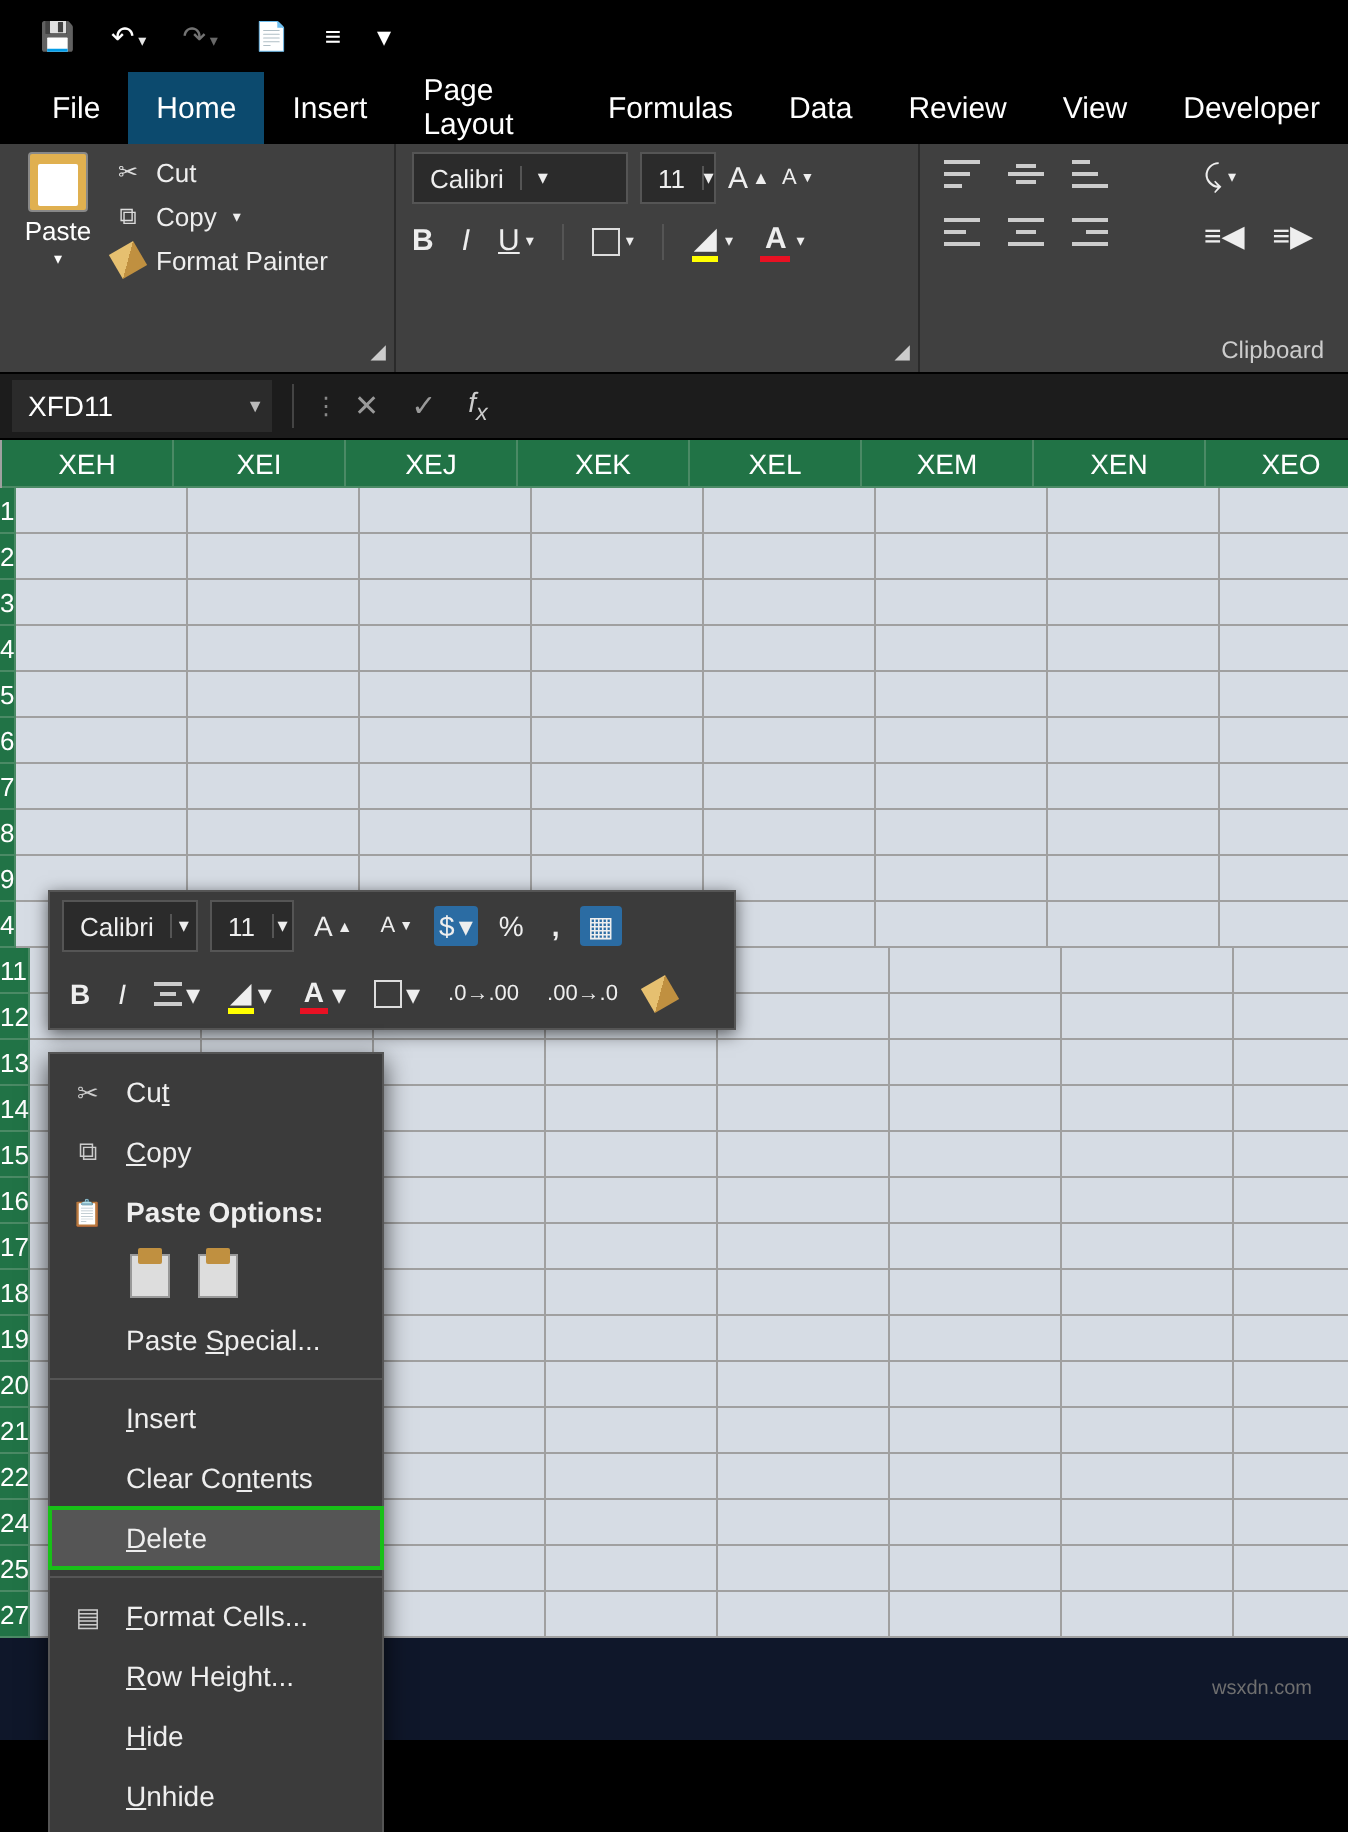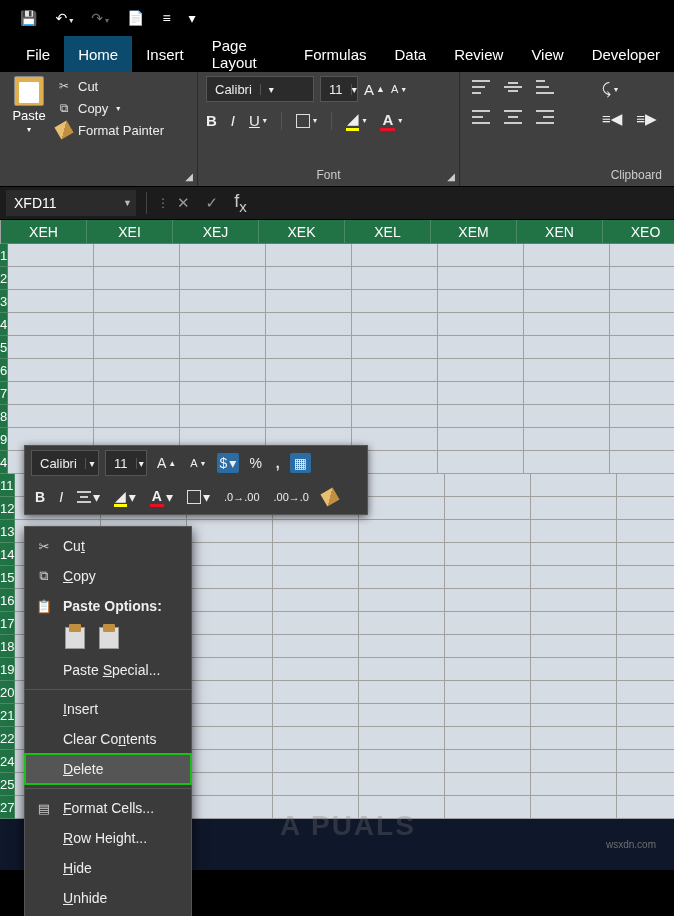--- a/index.html
+++ b/index.html
@@ -43,21 +43,21 @@
 .align-body{display:flex;flex-direction:column;gap:12px;padding-top:4px}
 .align-row{display:flex;gap:14px;padding-left:4px}
 .al{width:18px;height:14px;display:inline-flex;flex-direction:column;justify-content:space-between}
 .al span{height:2px;background:#ccc;display:block}
 
 .fbar{height:34px;background:#1c1c1c;display:flex;align-items:center;border-top:1px solid #000;border-bottom:1px solid #000}
 .namebox{width:130px;height:26px;background:#2b2b2b;color:#fff;font-size:14px;display:flex;align-items:center;padding:0 8px;margin-left:6px;position:relative}
 .namebox .dd{position:absolute;right:4px;font-size:9px;color:#bbb}
 .fbar .vsep{width:1px;height:22px;background:#444;margin:0 10px}
 .fbar .fico{color:#999;font-size:15px;padding:0 8px}
-.fbar .fx{font-size:18px;color:#ccc}
+.fbar .fx{font-style:italic;font-size:14px;color:#ccc}
 
 .sheet{position:relative;background:#0f172a;height:650px}
 .colhdr{display:flex;height:24px}
 .corner{width:28px;background:#e9edf3;border-right:1px solid #a0a0a0;border-bottom:1px solid #a0a0a0;position:relative}
 .corner::after{content:"";position:absolute;right:2px;bottom:2px;width:0;height:0;border-right:10px solid #888;border-top:10px solid transparent}
 .ch{flex:0 0 86px;background:#217346;color:#fff;text-align:center;font-size:14px;line-height:24px;border-right:1px solid #4b8a65;border-bottom:1px solid #4b8a65}
 .rows{position:relative}
 .row{display:flex;height:23px}
 .rh{width:28px;background:#217346;color:#fff;font-size:13px;text-align:center;line-height:23px;border-bottom:1px solid #4b8a65;border-right:1px solid #4b8a65}
 .cell{flex:0 0 86px;height:23px;border-right:1px solid #a0a0a0;border-bottom:1px solid #a0a0a0;background:#d6dce4}
@@ -167,21 +167,20 @@
         <span class="btn">
             <span style="border-bottom:3px solid #ffff00;padding:0 1px">◢</span>
             <span class="car">▾</span>
           </span>
         <span class="btn">
             <span class="fcolor">A</span>
             <span class="car">▾</span>
           </span>
       </div>
     </div>
-    <div class="glabel">Font</div>
     <div class="dlg">◢</div>
   </div>
 
   <div class="group" style="flex:1;border-right:none">
     <div class="align-body">
       <div class="align-row">
         <span class="al">
             <span></span>
             <span style="width:70%"></span>
             <span style="width:50%"></span>
@@ -620,15 +619,14 @@
     <div class="item">
         <span class="ico"></span>
         <span><span class="underline-char">H</span>ide</span>
       </div>
     <div class="item">
         <span class="ico"></span>
         <span><span class="underline-char">U</span>nhide</span>
       </div>
   </div>
 
-  <div class="wm-logo">A PUALS</div>
   <div class="wm">wsxdn.com</div>
 </div>
 
 </body></html>

